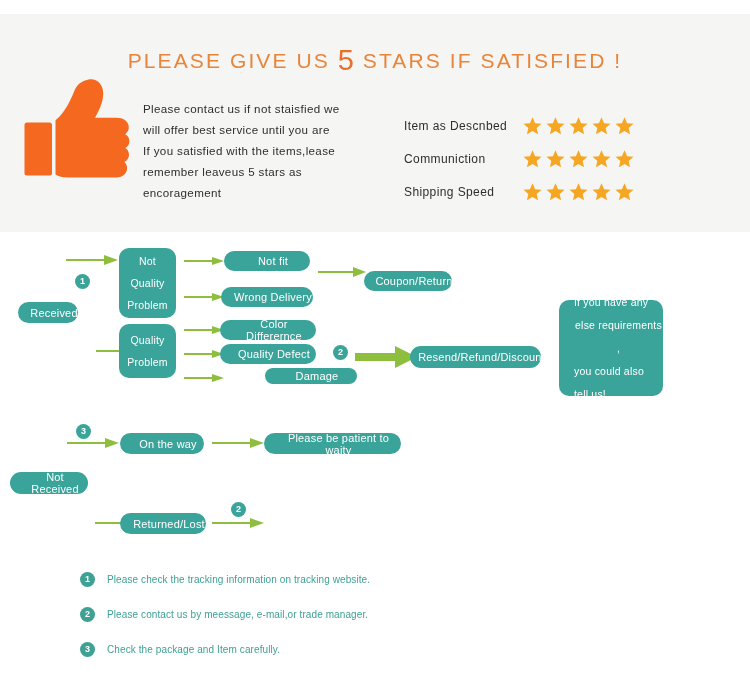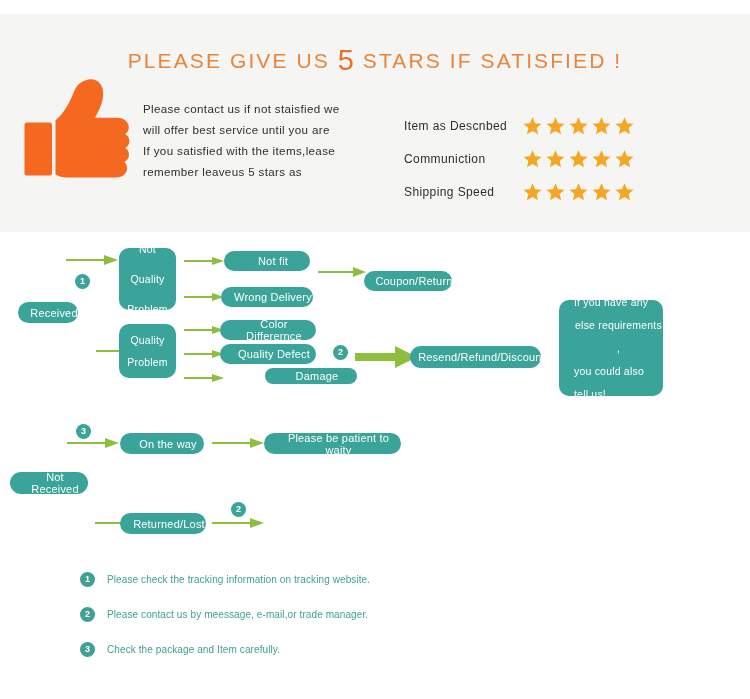--- a/index.html
+++ b/index.html
@@ -192,20 +192,21 @@
         <path fill="#f4681f" d="M74.5 3.5c6.5-1.5 12.2 2.5 14 9 1.6 5.8.3 12.5-2.4 19.1-1.6 3.9-3.6 7.4-5.1 10.2h21.6c6.6 0 11.4 3.4 12.1 8.3.5 3.4-1 6.3-3.5 8.1 2.6 1.3 4.2 3.8 4.2 6.9 0 3.1-1.6 5.6-4.1 7 2.3 1.4 3.7 3.8 3.7 6.7 0 3.2-1.8 5.9-4.6 7.1 1.7 1.5 2.7 3.6 2.7 6.1 0 5.2-4.3 9.5-10.6 9.5H53.6c-5.2 0-9-1.2-12.1-3V44.2c3-2.3 6-5.6 9.1-10.1 4.2-6.1 7.3-13 9.6-18.9 2.5-6.4 7.1-10.2 14.3-11.7z"></path>
         <path fill="#f4681f" d="M12.8 46.5h22.9c1.3 0 2.3 1 2.3 2.3v48.4c0 1.3-1 2.3-2.3 2.3H12.8c-1.3 0-2.3-1-2.3-2.3V48.8c0-1.3 1-2.3 2.3-2.3z"></path>
       </svg>
     </div>
 
     <div id="contact-message">
       <div>Please contact us if not staisfied we</div>
       <div>will offer best service until you are</div>
       <div>If you satisfied with the items,lease</div>
       <div>remember leaveus 5 stars as</div>
+      <div>encoragement</div>
     </div>
 
     <div id="ratings">
 
       <div class="rating-row">
         <div class="rating-label">Item as Descnbed</div>
         <div class="rating-stars">
           <svg class="star" viewBox="0 0 24 24">
               <path fill="#f5a623" d="M12 1.5l3.1 7.1 7.7.7-5.8 5.1 1.7 7.6L12 18l-6.7 4 1.7-7.6L1.2 9.3l7.7-.7z"></path>
             </svg>
@@ -274,21 +275,21 @@
     <div class="pill" style="left:18px; top:70px; width:60px; height:21px;">Received</div>
 
     <div class="arrow" style="left:66px; top:21px; width:52px;">
       <svg width="52" height="14" viewBox="0 0 52 14">
           <path d="M0 7 H40" stroke="#8dbe3d" stroke-width="2.2" fill="none"></path>
           <path d="M52 7 L38 2 L38 12 Z" fill="#8dbe3d"></path>
         </svg>
     </div>
     <div class="badge" style="left:75px; top:42px;">1</div>
 
-    <div class="rbox" style="left:119px; top:16px; width:57px; height:62px; font-size:10.5px;gap:8px;">
+    <div class="rbox" style="left:119px; top:16px; width:57px; height:70px; font-size:10.5px;">
       <span>Not</span>
       <span>Quality</span>
       <span>Problem</span>
     </div>
 
     <div class="arrow" style="left:184px; top:22px; width:40px;">
       <svg width="40" height="14" viewBox="0 0 40 14">
           <path d="M0 7 H29" stroke="#8dbe3d" stroke-width="2" fill="none"></path>
           <path d="M40 7 L28 3 L28 11 Z" fill="#8dbe3d"></path>
         </svg>

